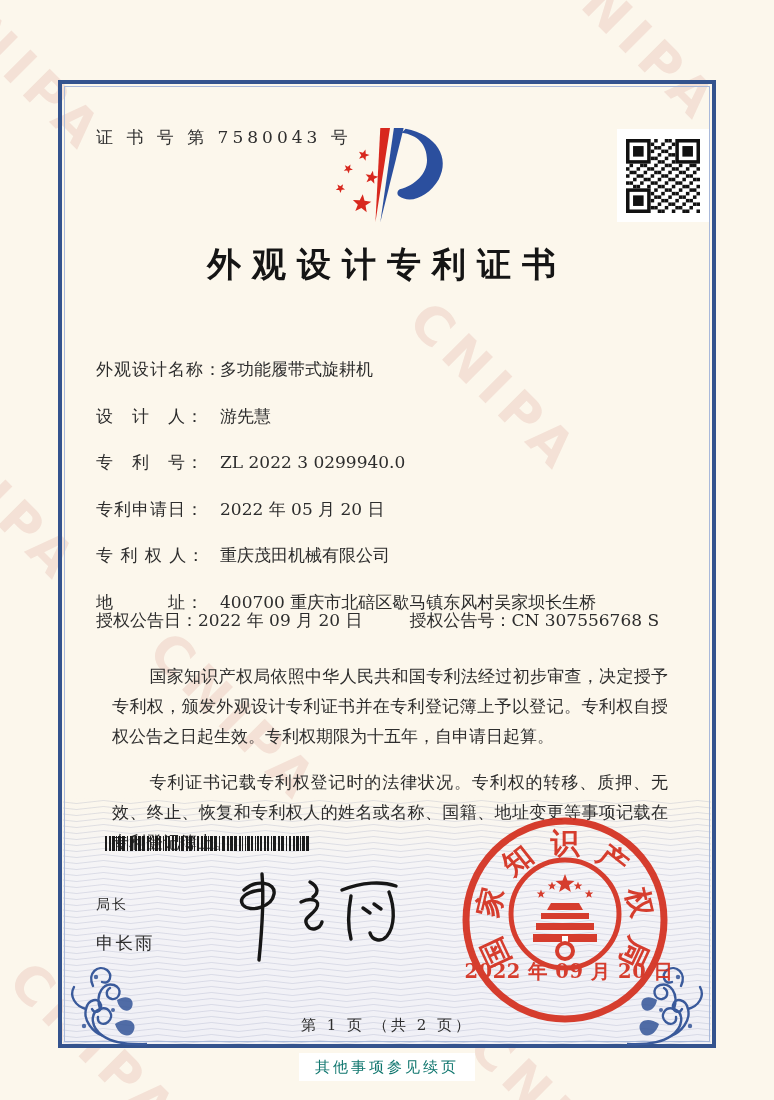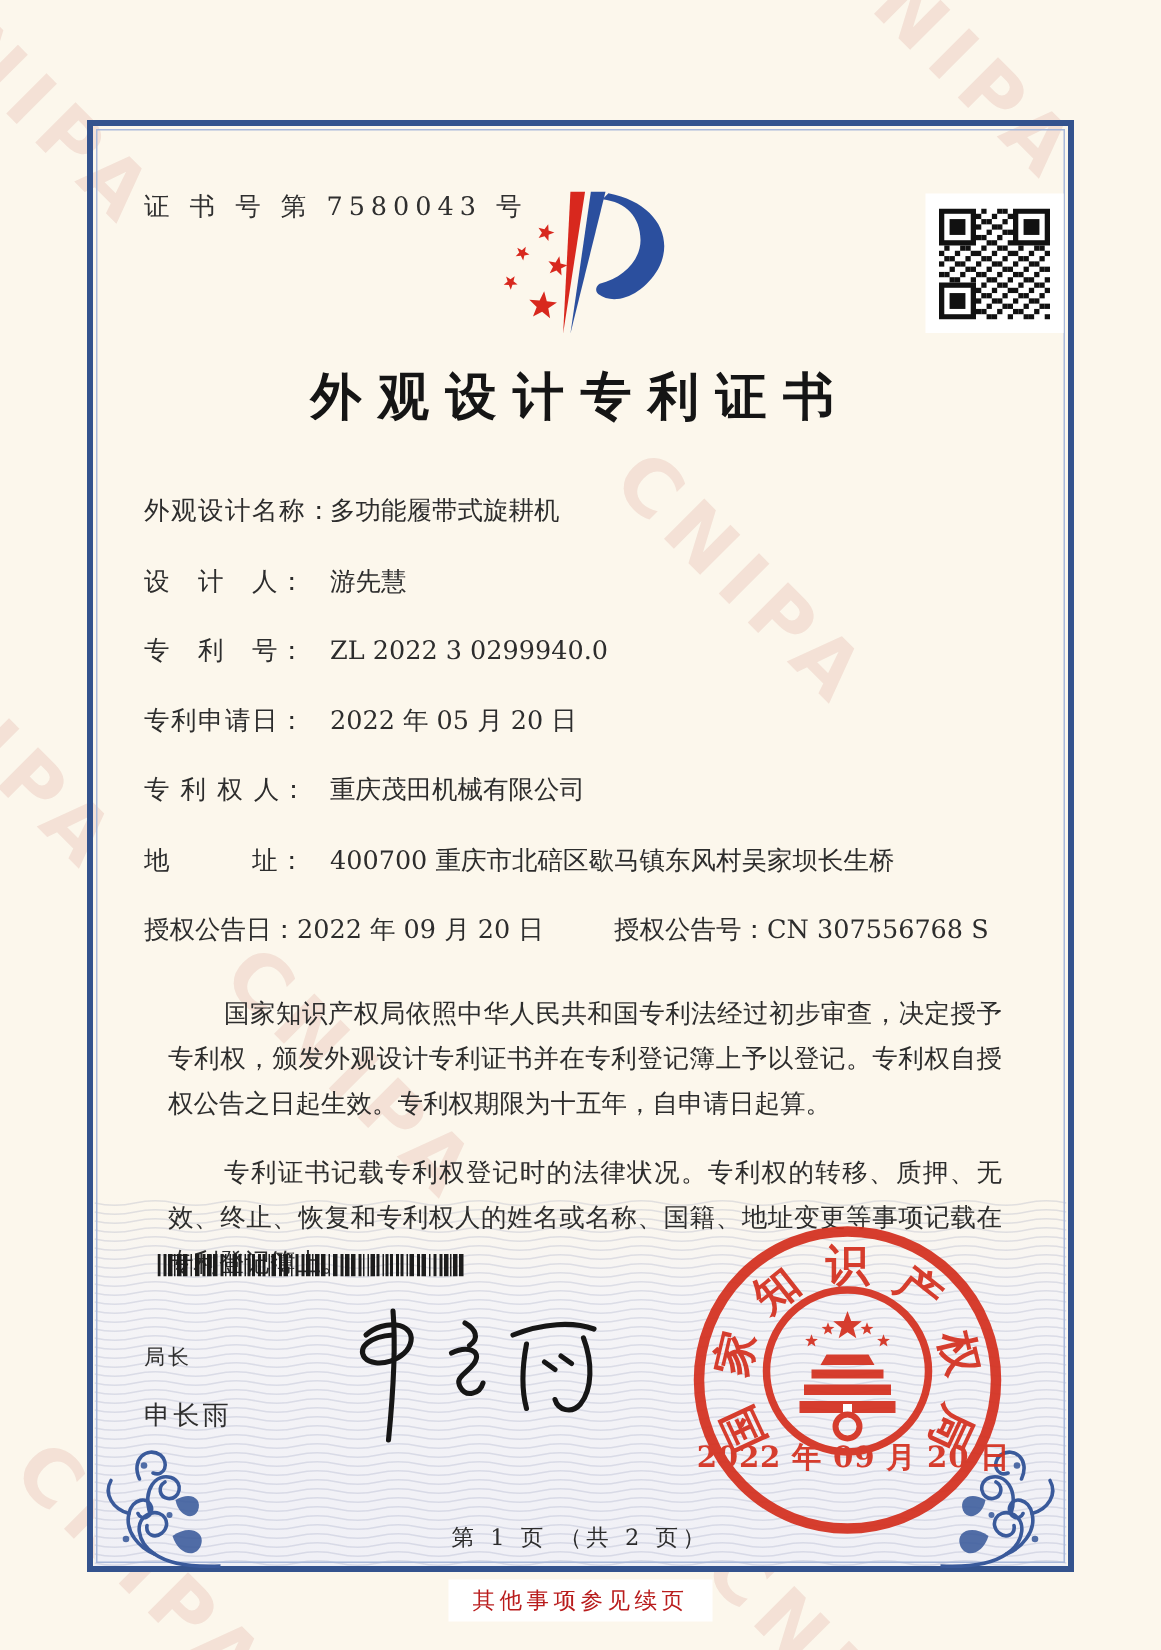--- a/index.html
+++ b/index.html
@@ -27,37 +27,37 @@
   }
   .frame-inner{position:absolute;inset:2px;border:1px solid #a9b9da;}
   .certno{position:absolute;left:96px;top:126px;z-index:10;font-size:17px;letter-spacing:4px;color:#2f2f2f;text-align:center;}
   .qrbox{position:absolute;left:617px;top:129px;width:92px;height:93px;background:#ffffff;z-index:10;
          display:flex;align-items:center;justify-content:center;}
   .logo{position:absolute;left:318px;top:122px;width:146px;height:114px;z-index:10;}
   .title{position:absolute;left:0;right:0;top:242px;z-index:10;text-align:center;
          font-size:34px;font-weight:bold;letter-spacing:11px;color:#151515;}
   .fields{position:absolute;left:96px;top:330px;width:592px;z-index:10;font-size:17px;color:#2d2d2d;}
   .frow{height:46.5px;line-height:22px;white-space:nowrap;}
-  .flabel{display:inline-block;width:124px;letter-spacing:1px;}
+  .flabel{display:inline-block;width:124px;letter-spacing:1px;margin-top:28px;}
   .grant .grp{display:inline-block;width:308px;}
   .paras{position:absolute;left:96px;top:645px;width:588px;z-index:10;
          font-size:17px;line-height:30px;text-align:justify;color:#2d2d2d;}
   .paras p{margin:16px;text-indent:2.2em;}
   .barcode{position:absolute;left:105px;top:836px;z-index:10;}
   .role{position:absolute;left:96px;top:896px;z-index:10;font-size:14px;letter-spacing:2px;}
   .dirname{position:absolute;left:96px;top:931px;z-index:10;font-size:17.5px;letter-spacing:2px;}
   .sig{position:absolute;left:222px;top:866px;z-index:11;}
   .seal{position:absolute;left:458px;top:813px;width:214px;height:214px;z-index:30;opacity:0.93;}
   .flourish{position:absolute;z-index:12;}
   .fl-left{left:57px;top:966px;}
   .fl-right{left:627px;top:966px;transform:scaleX(-1);}
   .pageinfo{position:absolute;left:0;right:0;top:1016px;z-index:10;text-align:center;
             font-size:15px;letter-spacing:3px;color:#2d2d2d;}
   .contnote{position:absolute;left:0;right:0;top:1058px;z-index:10;text-align:center;font-size:15px;letter-spacing:3px;}
-  .contnote span{background:#ffffff;padding:5px 16px;color:#b91c1c;}
+  .contnote span{background:#ffffff;padding:5px 16px;color:#0f766e;}
 </style>
 </head>
 <body>
 
 <div class="page">
 
   <div id="wm-layer">
       <div class="wm" style="left: -35px; top: -30px;">CNIPA</div>
       <div class="wm" style="left: 580px; top: -60px;">CNIPA</div>
       <div class="wm" style="left: 440px; top: 290px;">CNIPA</div>

